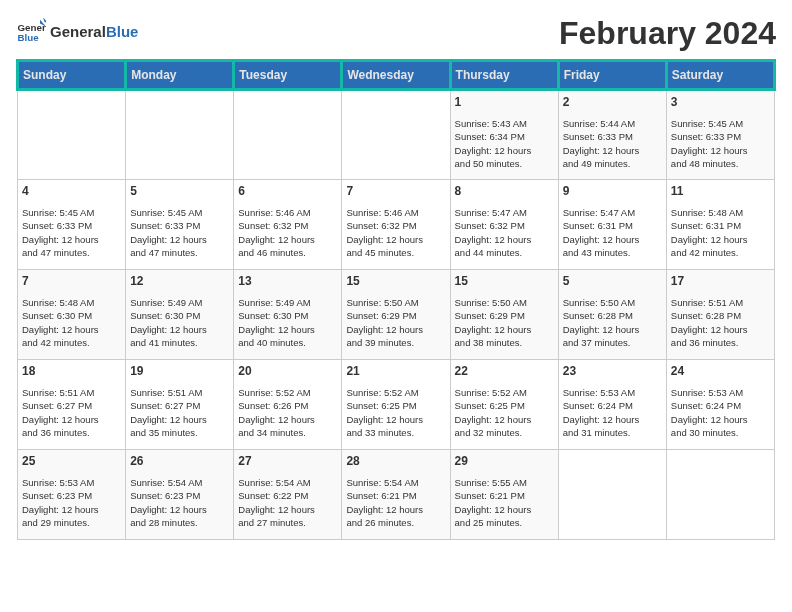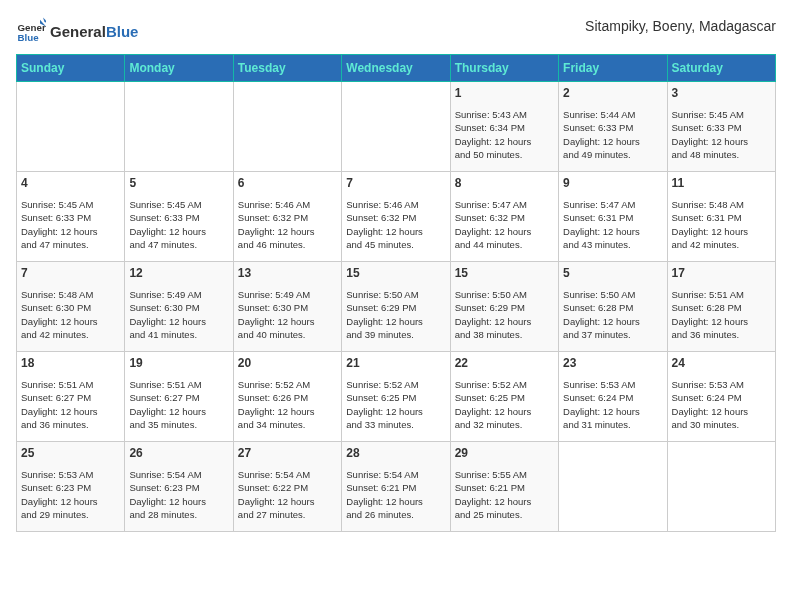--- a/index.html
+++ b/index.html
@@ -39,26 +39,26 @@
       color: #333;
       margin-top: 2px;
     }
     table {
       width: 100%;
       border-collapse: collapse;
       table-layout: fixed;
     }
     thead tr th {
       background-color: #2a6db5;
-      color: #5eead4;
+      color: #e5e5e5;
       font-size: 12px;
       font-weight: bold;
       padding: 6px 4px;
       text-align: left;
-      border: 1px solid #14b8a6;
+      border: 3px solid #14b8a6;
     }
     tbody tr td {
       vertical-align: top;
       border: 1px solid #ccc;
       padding: 4px;
       height: 90px;
       font-size: 10px;
       color: #333;
       background: #fff;
     }
@@ -93,21 +93,21 @@
       <polygon points="36,2 44,10 38,8" fill="#2a6db5"></polygon>
     </svg>
     <div>
       <div style="display:flex; align-items:baseline; gap:0;">
         <span class="logo-text-general">General</span>
         <span class="logo-text-blue">Blue</span>
       </div>
     </div>
   </div>
   <div class="title-area">
-    <div class="calendar-subtitle">Sitampiky, Boeny, Madagascar</div>
+    <div class="calendar-title">February 2024</div>
   </div>
 </div>
 
 <table>
   <thead>
     <tr>
     <th>Sunday</th>
         <th>Monday</th>
         <th>Tuesday</th>
         <th>Wednesday</th>

